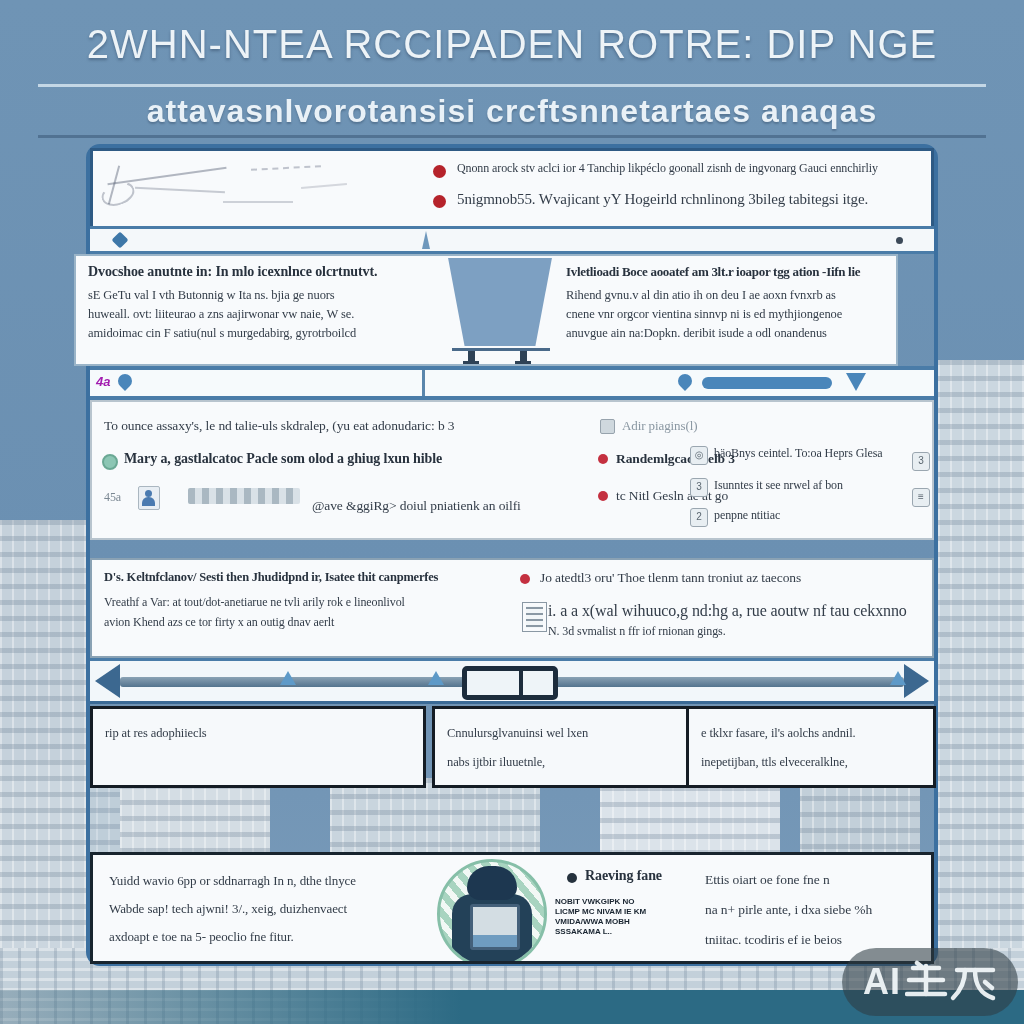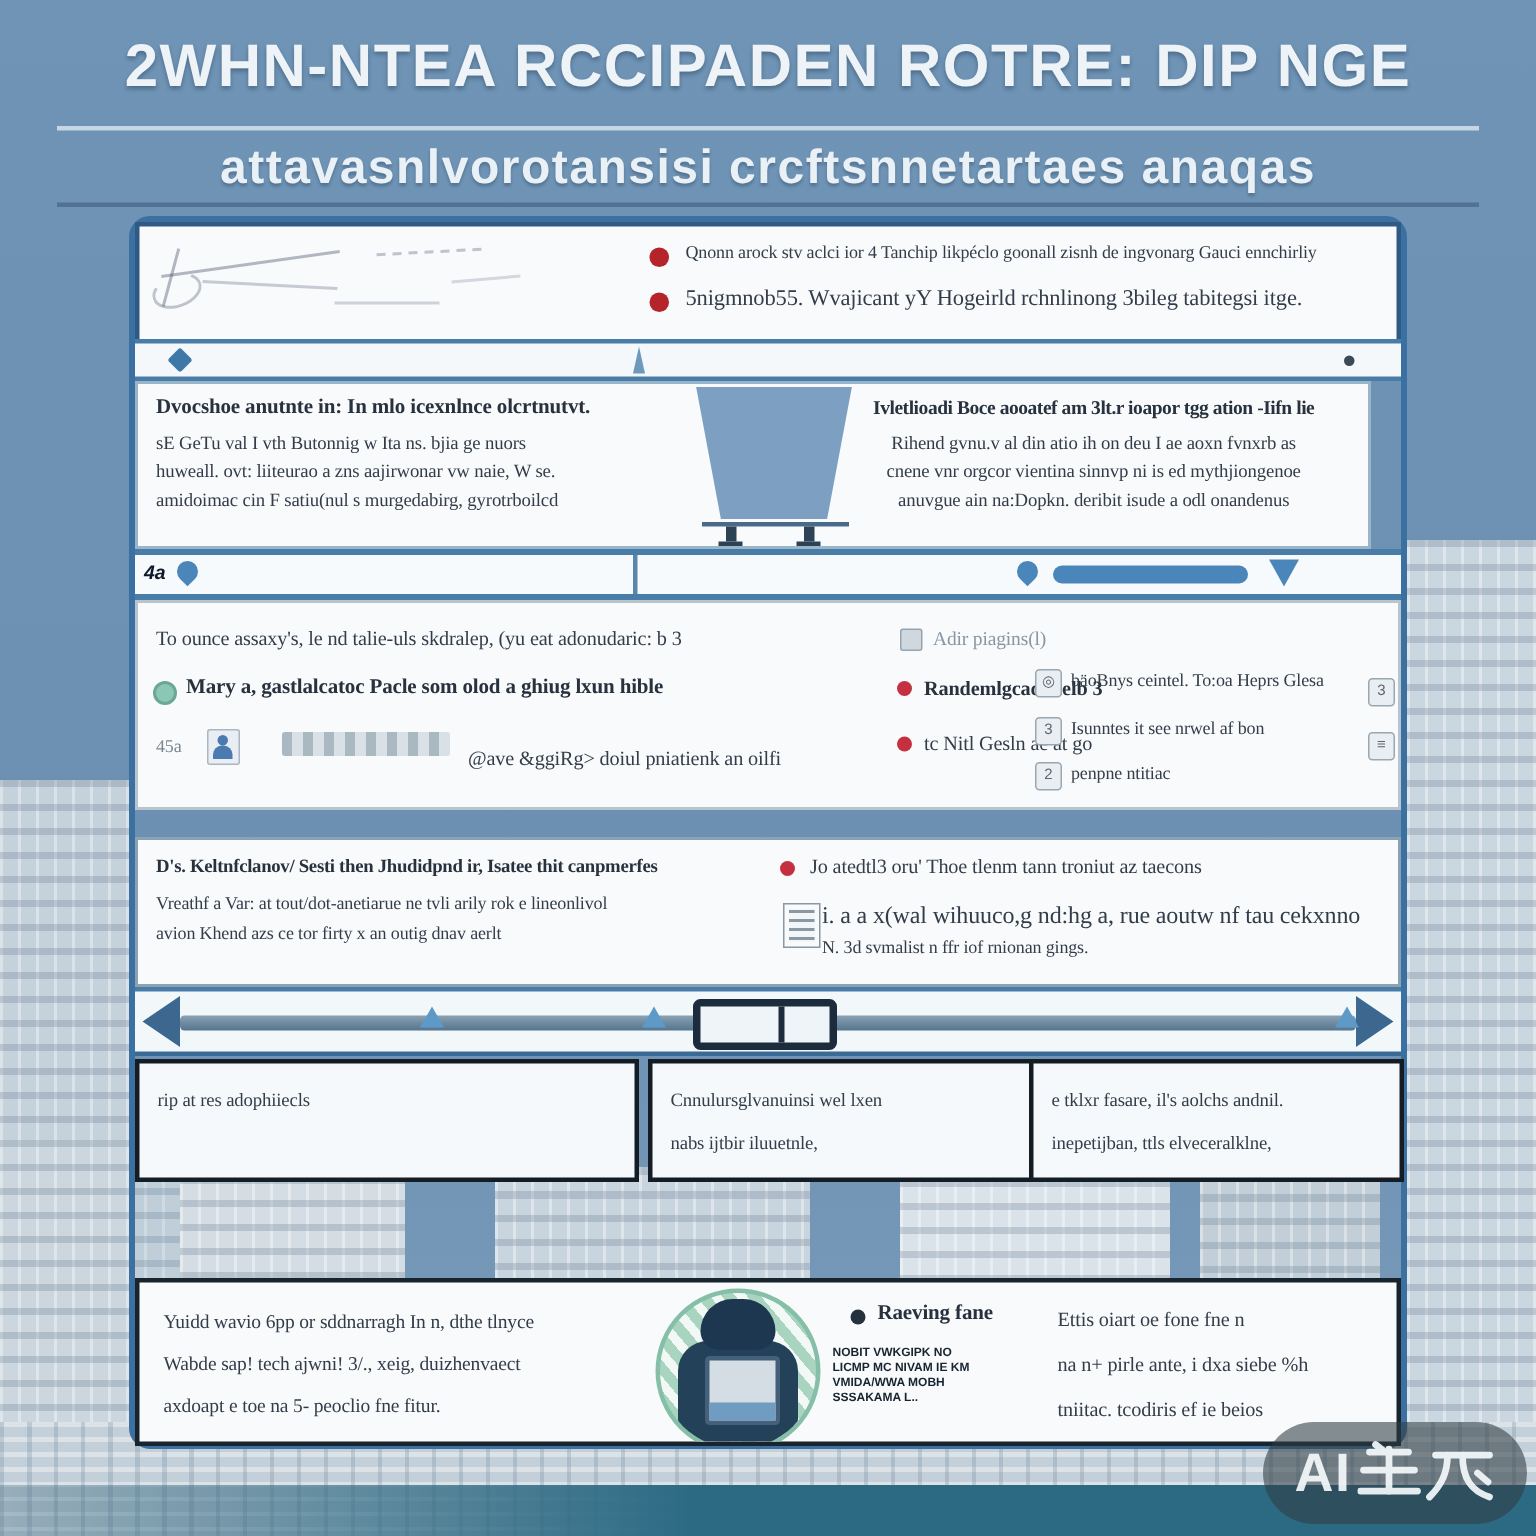--- a/index.html
+++ b/index.html
@@ -10,33 +10,33 @@
   .serif{font-family:"Liberation Serif",serif;}
   
   .bldg{position:absolute;z-index:1;
     background-image:repeating-linear-gradient(180deg,rgba(110,130,150,.30) 0 5px,transparent 5px 16px),
                      repeating-linear-gradient(90deg,rgba(255,255,255,.38) 0 2px,transparent 2px 12px);}
   
   #frame{position:absolute;left:86px;top:144px;width:852px;height:822px;z-index:2;
     border:4px solid #3c70a0;border-radius:14px;box-sizing:border-box;}
   
   #title{position:absolute;left:0;top:22px;width:1024px;text-align:center;z-index:3;
-    font-size:40px;font-weight:700;letter-spacing:1px;color:#edf3f7;
+    font-size:40px;font-weight:400;letter-spacing:1px;color:#edf3f7;
     text-shadow:0 2px 3px rgba(25,45,70,.38);}
   #subtitle-band{position:absolute;left:38px;top:84px;width:948px;height:48px;z-index:3;
     border-top:3px solid rgba(225,238,246,.75);border-bottom:3px solid rgba(74,106,138,.8);
     display:flex;align-items:center;justify-content:center;}
   #subtitle{font-size:32px;font-weight:700;letter-spacing:1px;color:#e9f1f7;
     text-shadow:0 2px 2px rgba(25,45,70,.3);}
   
   .panel{position:absolute;background:#f8fafc;box-sizing:border-box;z-index:3;overflow:hidden;}
   #panel-top{left:90px;top:148px;width:844px;height:100px;border:3px solid #2e5a84;}
   #band-small{left:90px;top:226px;width:844px;height:28px;background:#f4f8fa;z-index:3;
     border-top:3px solid #4a7ca8;border-bottom:3px solid #4a7ca8;}
-  #panel-flow{left:90px;top:254px;width:824px;height:112px;border:2px solid #9ab4c8;}
+  #panel-flow{left:74px;top:254px;width:824px;height:112px;border:2px solid #9ab4c8;}
   #band-arrows{left:90px;top:366px;width:844px;height:34px;background:#f6fafc;z-index:3;
     border-top:4px solid #4a7ca8;border-bottom:4px solid #4a7ca8;}
   #panel-checklist{left:90px;top:400px;width:844px;height:140px;border:2px solid #b8c4ce;}
   #panel-compare{left:90px;top:558px;width:844px;height:100px;border:2px solid #8aa2b4;}
   #band-double-arrow{left:90px;top:658px;width:844px;height:46px;background:#f2f7fa;z-index:3;
     border-top:3px solid #4a7ca8;border-bottom:3px solid #3a6a96;}
   .note-box{position:absolute;top:706px;height:82px;background:#f6f9fb;z-index:3;
     border:3px solid #141c24;box-sizing:border-box;padding:10px 12px;
     font-size:12.5px;line-height:29px;color:#222c36;letter-spacing:.2px;}
   #panel-footer{left:90px;top:852px;width:844px;height:112px;border:3px solid #18242e;}
@@ -149,30 +149,30 @@
       <div class="serif p-line" style="font-size:12.5px;margin-top:8px;">sE GeTu val I vth Butonnig w Ita ns. bjia ge nuors</div>
       <div class="serif p-line" style="font-size:12.5px;margin-top:4px;">huweall. ovt: liiteurao a zns aajirwonar vw naie, W se.</div>
       <div class="serif p-line" style="font-size:12.5px;margin-top:4px;">amidoimac cin F satiu(nul s murgedabirg, gyrotrboilcd</div>
     </div>
     <div id="bin"></div>
     <div class="bin-base"></div>
     <div class="bin-leg" style="left:392px;"></div>
     <div class="bin-leg" style="left:444px;"></div>
     <div class="bin-foot" style="left:387px;"></div>
     <div class="bin-foot" style="left:439px;"></div>
-    <div class="abs" style="left:490px;top:8px;text-align:center;">
+    <div class="abs" style="left:490px;top:8px;">
       <div class="serif p-line lead" style="font-size:13px;letter-spacing:-0.3px;">Ivletlioadi Boce aooatef am 3lt.r ioapor tgg ation -Iifn lie</div>
       <div class="serif p-line" style="font-size:12.5px;margin-top:8px;">Rihend gvnu.v al din atio ih on deu I ae aoxn fvnxrb as</div>
       <div class="serif p-line" style="font-size:12.5px;margin-top:4px;">cnene vnr orgcor vientina sinnvp ni is ed mythjiongenoe</div>
       <div class="serif p-line" style="font-size:12.5px;margin-top:4px;">anuvgue ain na:Dopkn. deribit isude a odl onandenus</div>
     </div>
   </div>
 
   <div class="abs" id="band-arrows">
-    <div class="abs" style="left:6px;top:4px;font-size:13px;font-weight:700;font-style:italic;color:#0f172a;">4a</div>
+    <div class="abs" style="left:6px;top:4px;font-size:13px;font-weight:700;font-style:italic;color:#a21caf;">4a</div>
     <div class="drop" style="left:28px;top:4px;"></div>
     <div class="abs" style="left:332px;top:0;width:3px;height:26px;background:#5a86ac;"></div>
     <div class="drop" style="left:588px;top:4px;"></div>
     <div class="hbar-pill" style="left:612px;top:7px;width:130px;"></div>
     <div class="down-arrow" style="left:756px;top:3px;"></div>
   </div>
 
   <div class="panel" id="panel-checklist">
     <div class="abs serif p-line" style="left:12px;top:16px;font-size:13.5px;">To ounce assaxy's, le nd talie-uls   skdralep, (yu eat adonudaric: b 3</div>
     <div class="mini-box" style="left:508px;top:17px;"></div>

